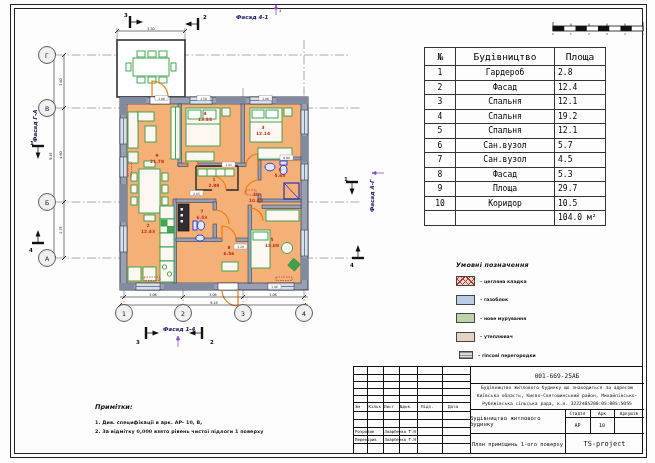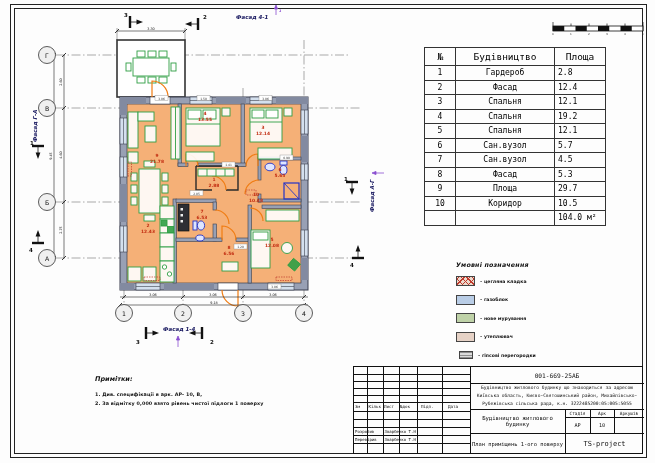--- a/index.html
+++ b/index.html
@@ -21,28 +21,28 @@
   .legend-item{display:flex;align-items:center;height:18.5px;}
   .sw{display:inline-block;width:17px;height:8px;border:0.8px solid #444;margin-right:5px;flex:none;}
   .sw1{background:repeating-linear-gradient(45deg,#c0392b 0 .8px,transparent .8px 4px),repeating-linear-gradient(-45deg,#c0392b 0 .8px,transparent .8px 4px),#ecd9cc;}
   .sw2{background:#b9cde6;}
   .sw3{background:#bfd2a8;}
   .sw4{background:#e6d2c6;}
   .sw5{width:12px;height:6px;margin-left:3px;background:repeating-linear-gradient(0deg,#909090 0 .7px,#dcdcdc .7px 2.4px);}
   .legend-label{font-size:4.6px;font-weight:bold;color:#111;}
   
   .notes{position:absolute;left:95px;top:375px;width:250px;color:#111;}
-  .notes-title{font-size:6.5px;font-weight:bold;font-style:italic;margin-bottom:9px;}
+  .notes-title{font-size:6.5px;font-weight:bold;font-style:italic;margin-bottom:9px;margin-top:28px;}
   .note-line{font-size:4.8px;font-weight:bold;margin-bottom:4px;letter-spacing:.1px;}
   
   .tb{position:absolute;left:353px;top:366px;width:290px;height:88px;border:1.3px solid #111;box-sizing:border-box;font-family:"DejaVu Sans Mono",monospace;color:#111;}
   .tb .vl{position:absolute;top:0;bottom:0;width:0;border-left:0.8px solid #111;}
   .tb .hl{position:absolute;height:0;border-top:0.8px solid #111;}
   .tb .txt{position:absolute;white-space:nowrap;}
-  .tb .cell{position:absolute;display:flex;align-items:center;justify-content:center;text-align:center;}
+  .tb .cell{position:absolute;display:flex;align-items:center;justify-content:center;text-align:left;}
 </style>
 </head>
 <body>
 
 <div class="border-outer"></div>
 <div class="frame"></div>
 
 <svg width="655" height="463" viewBox="0 0 655 463">
   <defs>
     <g id="secmark">

